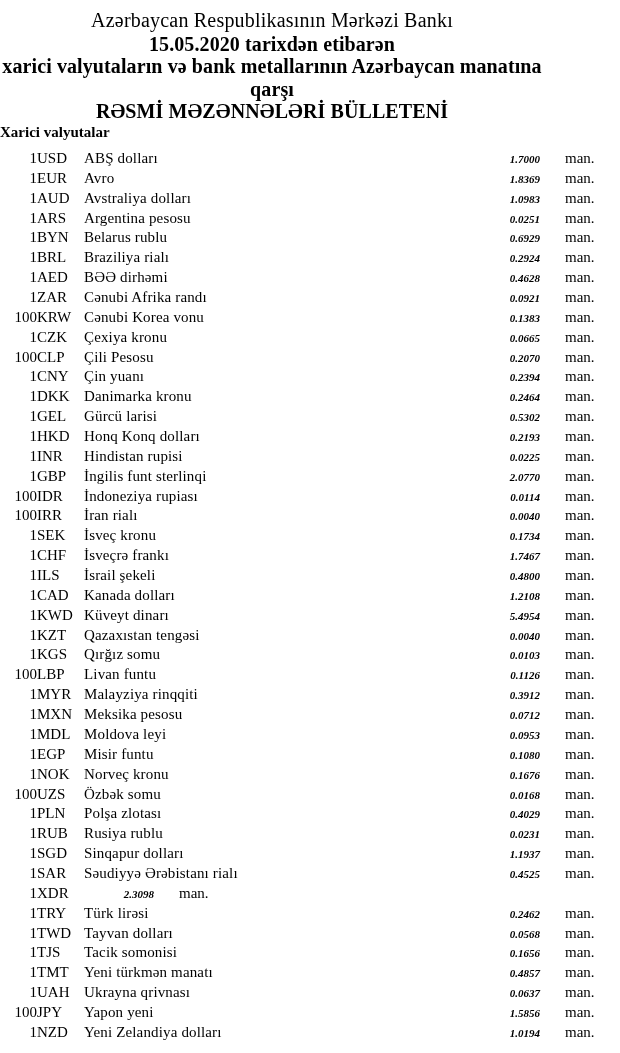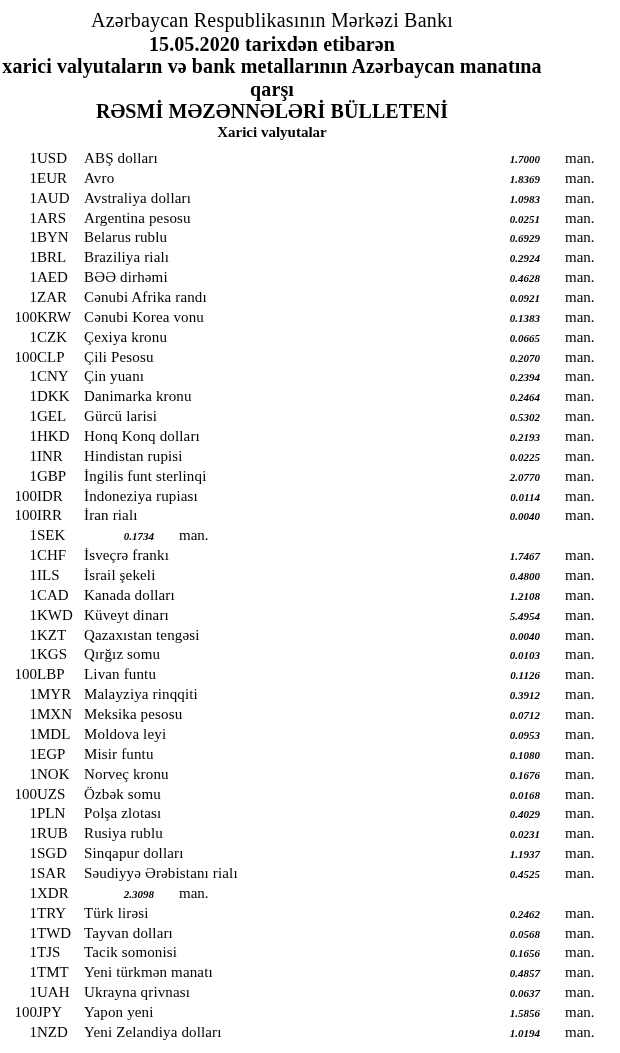--- a/index.html
+++ b/index.html
@@ -41,21 +41,20 @@
     line-height: 22.4px;
     letter-spacing: 0.1px;
   }
   
   .section-title {
     position: absolute;
     top: 122px;
     left: 0;
     width: 544px;
     margin: 0;
-    text-align: center;
     font-size: 15px;
     line-height: 20px;
     font-weight: bold;
   }
   
   .rates-table {
     position: absolute;
     top: 149px;
     left: 0;
     width: 620px;
@@ -262,20 +261,21 @@
     <span class="qty">100</span>
     <span class="code">IRR</span>
     <span class="name">İran rialı</span>
     <span class="rate">0.0040</span>
     <span class="unit">man.</span>
   </div>
 
   <div class="row">
     <span class="qty">1</span>
     <span class="code">SEK</span>
+    <span class="name">İsveç kronu</span>
     <span class="rate">0.1734</span>
     <span class="unit">man.</span>
   </div>
 
   <div class="row">
     <span class="qty">1</span>
     <span class="code">CHF</span>
     <span class="name">İsveçrə frankı</span>
     <span class="rate">1.7467</span>
     <span class="unit">man.</span>

